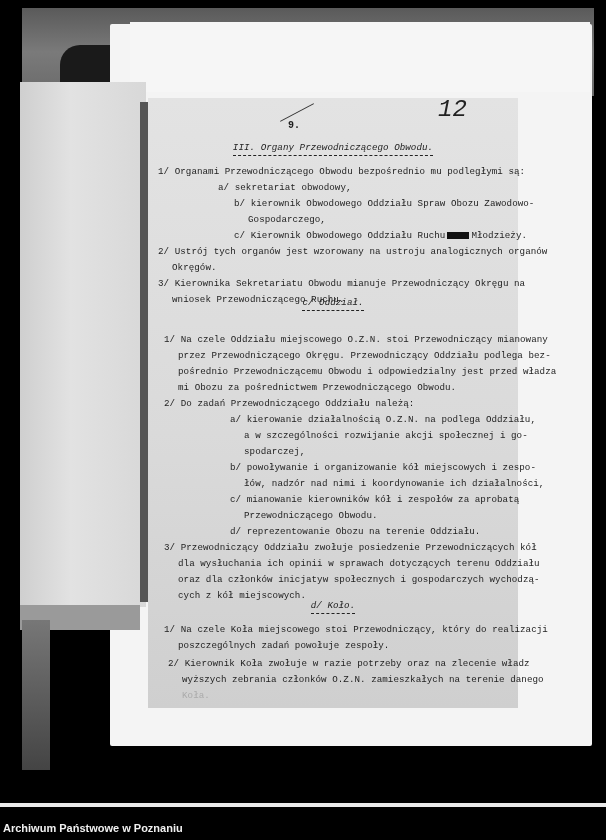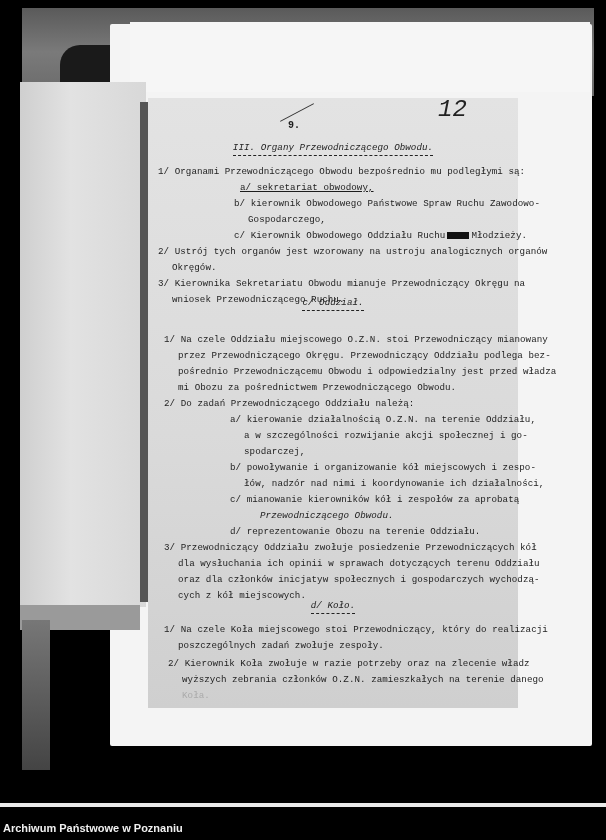--- a/index.html
+++ b/index.html
@@ -55,59 +55,59 @@
   <div class="doc-page">
     <div class="folio-mark"></div>
     <div class="folio">9.</div>
     <div class="archive-number">12</div>
 
     <div class="heading" style="top:42px;">
       <span>III. Organy Przewodniczącego Obwodu.</span>
     </div>
 
     <div class="line" style="top:66px; left:10px;">1/ Organami Przewodniczącego Obwodu bezpośrednio mu podległymi są:</div>
-    <div class="line" style="top:82px; left:92px;text-decoration:underline;">a/ sekretariat obwodowy,</div>
-    <div class="line" style="top:98px; left:86px;">b/ kierownik Obwodowego Państwowe Spraw Ruchu Zawodowo-</div>
+    <div class="line" style="top:82px; left:70px;">a/ sekretariat obwodowy,</div>
+    <div class="line" style="top:98px; left:86px;">b/ kierownik Obwodowego Oddziału Spraw Obozu Zawodowo-</div>
     <div class="line" style="top:114px; left:100px;">Gospodarczego,</div>
     <div class="line" style="top:130px; left:86px;">
       <span>c/ Kierownik Obwodowego Oddziału Ruchu</span><span class="redacted"></span><span>Młodzieży.</span>
     </div>
     <div class="line" style="top:146px; left:10px;">2/ Ustrój tych organów jest wzorowany na ustroju analogicznych organów</div>
     <div class="line" style="top:162px; left:24px;">Okręgów.</div>
     <div class="line" style="top:178px; left:10px;">3/ Kierownika Sekretariatu Obwodu mianuje Przewodniczący Okręgu na</div>
     <div class="line" style="top:194px; left:24px;">wniosek Przewodniczącego Ruchu.</div>
 
     <div class="heading" style="top:197px;">
       <span>c/ Oddział.</span>
     </div>
 
     <div class="line" style="top:234px; left:16px;">1/ Na czele Oddziału miejscowego O.Z.N. stoi Przewodniczący mianowany</div>
     <div class="line" style="top:250px; left:30px;">przez Przewodniczącego Okręgu. Przewodniczący Oddziału podlega bez-</div>
     <div class="line" style="top:266px; left:30px;">pośrednio Przewodniczącemu Obwodu i odpowiedzialny jest przed władza</div>
     <div class="line" style="top:282px; left:30px;">mi Obozu za pośrednictwem Przewodniczącego Obwodu.</div>
     <div class="line" style="top:298px; left:16px;">2/ Do zadań Przewodniczącego Oddziału należą:</div>
-    <div class="line" style="top:314px; left:82px;">a/ kierowanie działalnością O.Z.N. na terenie Oddziału,</div>
+    <div class="line" style="top:314px; left:82px;">a/ kierowanie działalnością O.Z.N. na podlega Oddziału,</div>
     <div class="line" style="top:330px; left:96px;">a w szczególności rozwijanie akcji społecznej i go-</div>
     <div class="line" style="top:346px; left:96px;">spodarczej,</div>
     <div class="line" style="top:362px; left:82px;">b/ powoływanie i organizowanie kół miejscowych i zespo-</div>
     <div class="line" style="top:378px; left:96px;">łów, nadzór nad nimi i koordynowanie ich działalności,</div>
     <div class="line" style="top:394px; left:82px;">c/ mianowanie kierowników kół i zespołów za aprobatą</div>
-    <div class="line" style="top:410px; left:112px;font-style:italic;">Przewodniczącego Obwodu.</div>
+    <div class="line" style="top:410px; left:96px;">Przewodniczącego Obwodu.</div>
     <div class="line" style="top:426px; left:82px;">d/ reprezentowanie Obozu na terenie Oddziału.</div>
     <div class="line" style="top:442px; left:16px;">3/ Przewodniczący Oddziału zwołuje posiedzenie Przewodniczących kół</div>
     <div class="line" style="top:458px; left:30px;">dla wysłuchania ich opinii w sprawach dotyczących terenu Oddziału</div>
     <div class="line" style="top:474px; left:30px;">oraz dla członków inicjatyw społecznych i gospodarczych wychodzą-</div>
     <div class="line" style="top:490px; left:30px;">cych z kół miejscowych.</div>
 
     <div class="heading" style="top:500px; left:0;">
       <span>d/ Koło.</span>
     </div>
 
     <div class="line" style="top:524px; left:16px;">1/ Na czele Koła miejscowego stoi Przewodniczący, który do realizacji</div>
-    <div class="line" style="top:540px; left:30px;">poszczególnych zadań zwołuje zespoły.</div>
+    <div class="line" style="top:540px; left:30px;">poszczególnych zadań powołuje zespoły.</div>
     <div class="line" style="top:558px; left:20px;text-align:right;">2/ Kierownik Koła zwołuje w razie potrzeby oraz na zlecenie władz</div>
     <div class="line" style="top:574px; left:34px;">wyższych zebrania członków O.Z.N. zamieszkałych na terenie danego</div>
     <div class="line faded" style="top:590px; left:34px;">Koła.</div>
   </div>
 </div>
 
 <div class="footer-bar">
   <div class="footer-label">Archiwum Państwowe w Poznaniu</div>
 </div>
 

